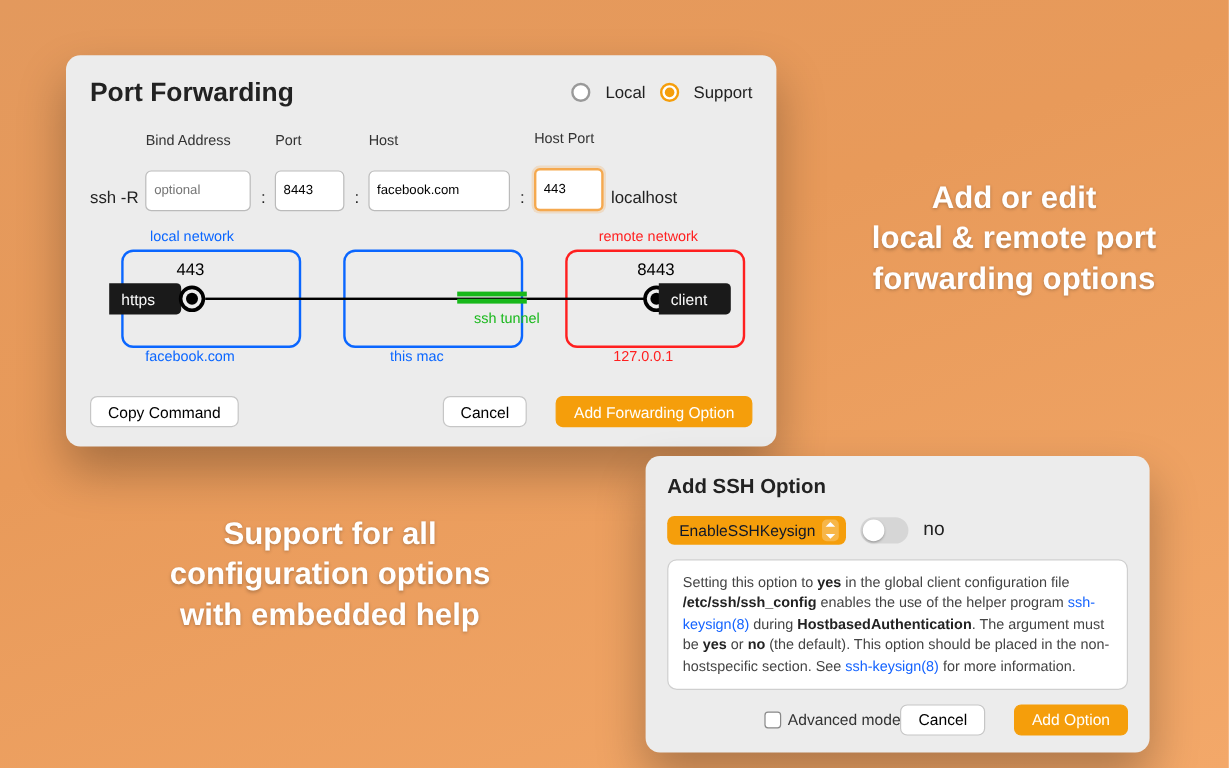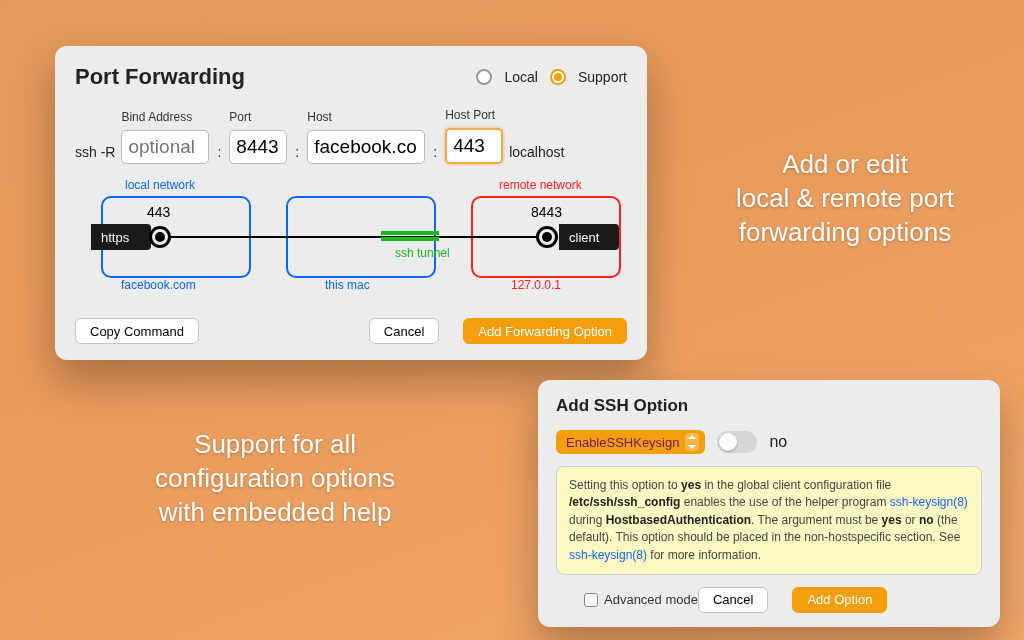--- a/index.html
+++ b/index.html
@@ -19,88 +19,88 @@
   
   .pf { left:55px; top:46px; width:592px; padding:18px 20px 16px; }
   .pf-header { display:flex; align-items:center; justify-content:space-between; margin-bottom:18px; }
   .pf-title { font-size:22px; font-weight:700; }
   .pf-radio-group { display:flex; align-items:center; gap:12px; font-size:14px; }
   .radio { width:16px; height:16px; border-radius:50%; border:2px solid #999; background:#fff; display:inline-block; position:relative; }
   .radio.selected { border-color:#f59e0b; }
   .radio.selected::after { content:""; position:absolute; inset:2px; border-radius:50%; background:#f59e0b; }
 
   .cmd-row { display:flex; align-items:flex-end; gap:6px; font-size:14px; margin-bottom:16px; }
-  .cmd-col { display:flex; flex-direction:column; gap:4px; }
+  .cmd-col { display:flex; flex-direction:column; gap:16px; }
   .cmd-label { font-size:12px; color:#333; margin-bottom:2px; }
   .cmd-input {
     height:26px; border:1px solid #bbb; border-radius:5px; background:#fff;
-    padding:16px 6px; font-size:19px; outline:none;
+    padding:16px 6px; font-size:11px; outline:none;
   }
   .cmd-input.hl { border:2px solid #f5a94f; box-shadow:0 0 0 2px rgba(245,169,79,.25); }
   .cmd-sep { padding:0 2px 4px; font-weight:500; align-self:flex-end; }
   .cmd-lead, .cmd-tail { padding-bottom:4px; }
 
   
   .diagram { position:relative; height:120px; margin:0 6px 18px; font-size:12px; }
   .box { position:absolute; width:150px; height:82px; border-radius:10px; top:16px; }
   .left-box  { left:20px;  border:2.5px solid #0a66ff; }
   .mid-box   { left:205px; border:2.5px solid #0a66ff; }
   .right-box { left:390px; border:2.5px solid #ff1f1f; }
   .net-lbl { position:absolute; top:-2px; font-size:12px; }
   .net-lbl.l { left:44px; color:#0a66ff; }
   .net-lbl.r { left:418px; color:#ff1f1f; }
   .bottom-lbl { position:absolute; top:98px; font-size:12px; }
   .bottom-lbl.lb { left:40px; color:#0a66ff; }
   .bottom-lbl.mb { left:244px; color:#0a66ff; }
   .bottom-lbl.rb { left:430px; color:#ff1f1f; }
   .chip { position:absolute; height:26px; background:#1a1a1a; color:#fafafa; display:flex; align-items:center; padding:10px 10px; font-size:13px; top:44px; }
   .chip.https  { left:10px;  width:60px; border-top-right-radius:4px; border-bottom-right-radius:4px;}
-  .chip.client { left:478px; width:60px; border-top-right-radius:4px; border-bottom-right-radius:4px;}
+  .chip.client { left:468px; width:60px; border-top-right-radius:4px; border-bottom-right-radius:4px;}
   .sock { position:absolute; width:22px; height:22px; border:3px solid #000; border-radius:50%; background:#ececec; top:46px; }
   .sock::after { content:""; position:absolute; left:3px; top:3px; width:10px; height:10px; background:#000; border-radius:50%; }
   .sock.l { left:68px; }
   .sock.r { left:455px; }
   .port-lbl { position:absolute; top:24px; font-size:14px; color:#000; }
   .port-lbl.lp { left:66px; }
   .port-lbl.rp { left:450px; }
   .mainline { position:absolute; top:56px; left:90px; width:368px; height:2px; background:#000; }
   .tunnel { position:absolute; top:51px; left:300px; width:58px; height:4px; background:#18b81b; box-shadow:0 6px 0 #18b81b; }
   .tunnel-lbl { position:absolute; top:66px; left:314px; color:#18b81b; font-size:12px; }
 
   .pf-footer { display:flex; justify-content:space-between; align-items:flex-end; }
   .btn { height:26px; border-radius:6px; border:1px solid #c6c6c6; background:#fff; padding:0 14px; font-size:13px; cursor:pointer; }
   .btn.primary { background:#f59e0b; border-color:#f59e0b; color:#fff; font-weight:500; }
   .right-btns { display:flex; gap:24px; }
 
   
-  .ssh { left:538px; top:380px; width:462px; padding:16px 18px 14px; }
+  .ssh { left:538px; top:380px; width:420px; padding:16px 18px 14px; }
   .ssh-title { font-size:17px; font-weight:600; margin-bottom:14px; }
   .ssh-row1 { display:flex; align-items:center; gap:12px; margin-bottom:12px; }
   .select-pill {
-    display:flex; align-items:center; gap:6px; background:#f59e0b; color:#701a75;
+    display:flex; align-items:center; gap:6px; background:#f59e0b; color:#0f172a;
     height:24px; border-radius:6px; padding:0 6px 0 10px; font-size:13px; font-weight:500;
   }
   .updown { width:14px; height:18px; background:rgba(255,255,255,.25); border-radius:4px; position:relative; }
   .updown::before, .updown::after { content:""; position:absolute; left:3px; border-left:4px solid transparent; border-right:4px solid transparent; }
   .updown::before { top:2px; border-bottom:4px solid #fff; }
   .updown::after  { bottom:2px; border-top:4px solid #fff; }
   .toggle { width:40px; height:22px; border-radius:11px; background:#d6d6d6; position:relative; }
   .toggle::after { content:""; position:absolute; left:2px; top:2px; width:18px; height:18px; border-radius:50%; background:#fff; box-shadow:0 1px 2px rgba(0,0,0,.3); }
   .help-box {
-    background:#fef9c3; border:1px solid #cfcfcf; border-radius:8px;
+    background:#ffffff; border:1px solid #cfcfcf; border-radius:8px;
     font-size:12px; line-height:1.45; color:#444; padding:10px 12px; margin-bottom:12px;
   }
   .help-box b { color:#222; }
   .help-box .lnk { color:#1463ff; }
-  .ssh-footer { display:flex; justify-content:flex-start; align-items:center;padding-left:28px; }
+  .ssh-footer { display:flex; justify-content:flex-end; align-items:center;padding-left:28px; }
   .adv { display:flex; align-items:center; gap:6px; font-size:13px; color:#333; }
   .chk { width:14px; height:14px; border:1px solid #888; border-radius:3px; background:#fff; }
 
   
-  .caption { position:absolute; color:#fff; text-align:center; font-weight:400; font-size:26px; line-height:1.3; text-shadow:0 1px 3px rgba(0,0,0,.25); }
+  .caption { position:absolute; color:#fff; text-align:center; font-weight:700; font-size:26px; line-height:1.3; text-shadow:0 1px 3px rgba(0,0,0,.25); }
   .cap1 { left:690px; top:148px; width:310px; }
   .cap2 { left:80px;  top:428px; width:390px; }
 </style>
 </head>
 <body>
 
 <div class="caption cap1" style="white-space: pre-line;">Add or edit
 local &amp; remote port
 forwarding options</div>
 <div class="caption cap2" style="white-space: pre-line; text-align: center;">Support for all

